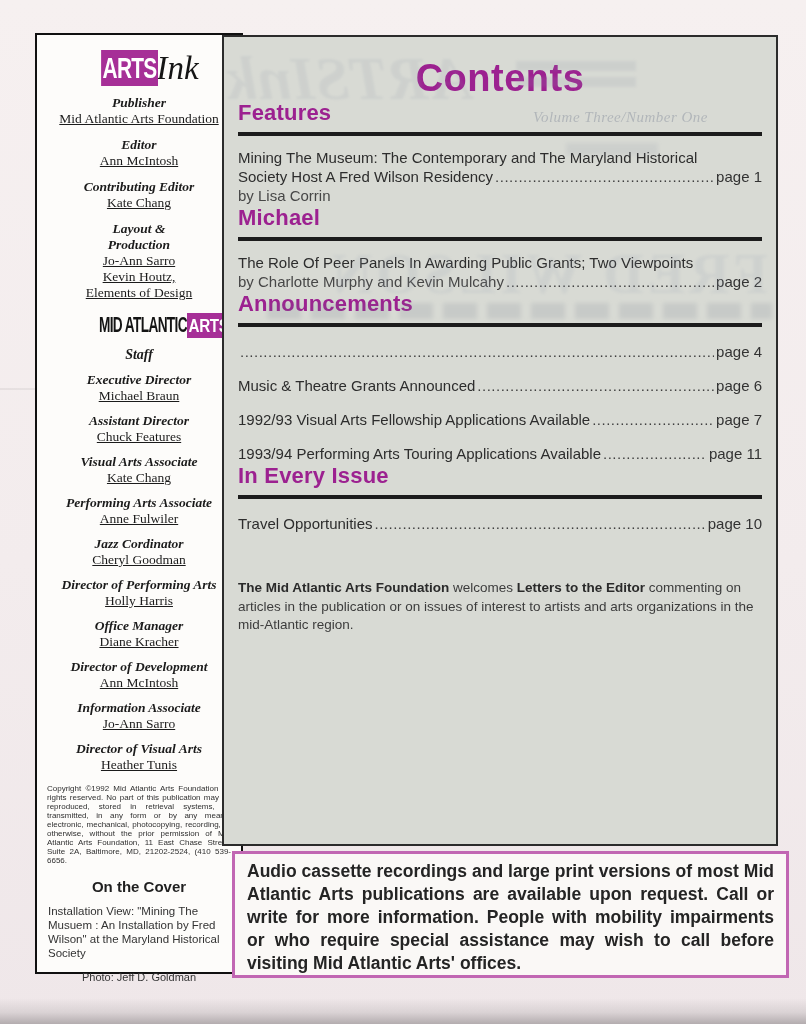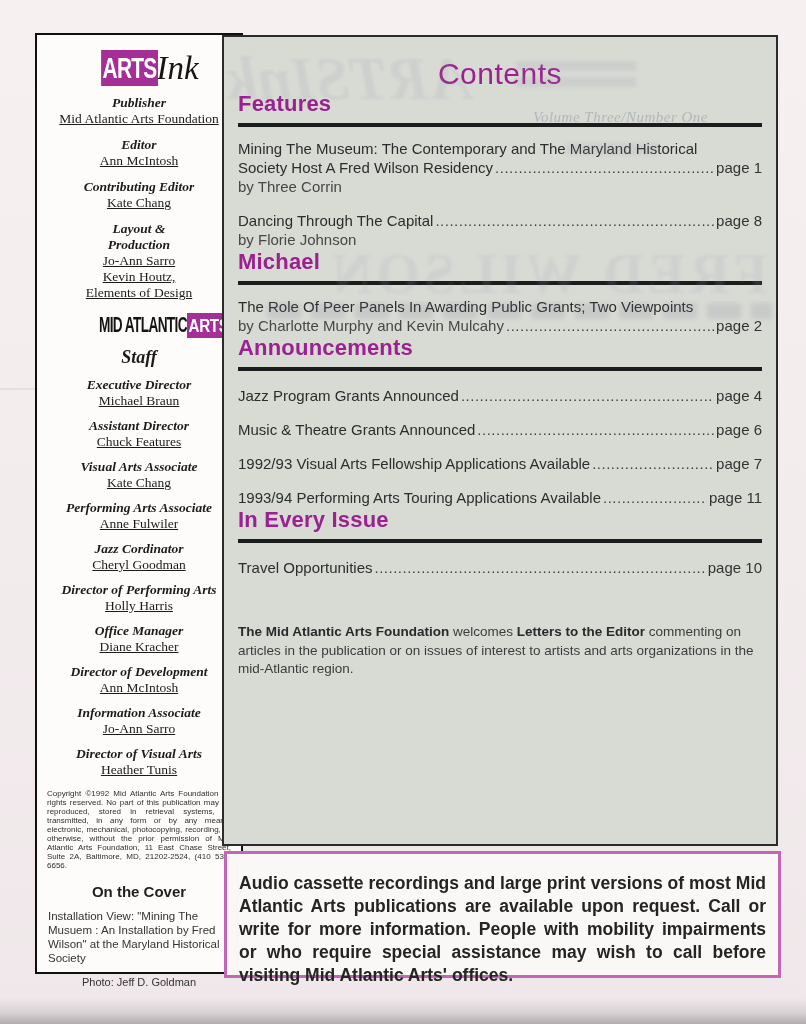--- a/index.html
+++ b/index.html
@@ -26,32 +26,32 @@
   .ink{font-style:italic;font-size:33px;line-height:33px;margin-left:-2px;vertical-align:middle;color:#151515;}
   .mast-group{margin-bottom:10px;}
   .role{font-weight:bold;font-style:italic;font-size:13.5px;line-height:16px;}
   .pname{font-size:13.5px;line-height:16px;text-decoration:underline;}
   .logo-ma{margin:11px 0 3px;white-space:nowrap;}
   .ma-text{display:inline-block;font-family:"Liberation Sans",sans-serif;font-weight:bold;font-size:22px;
     letter-spacing:-1px;transform:scaleX(0.62);transform-origin:right center;vertical-align:middle;color:#141414;}
   .ma-box{display:inline-block;background:#a62f97;color:#fff;font-family:"Liberation Sans",sans-serif;
     font-weight:bold;font-size:19px;line-height:19px;padding:3px 2px;letter-spacing:-0.5px;
     transform:scaleX(0.8);transform-origin:left center;vertical-align:middle;}
-  .staff-heading{font-weight:bold;font-style:italic;font-size:18px;margin:9px 0 9px;}
+  .staff-heading{font-weight:bold;font-style:italic;font-size:14px;margin:9px 0 9px;}
   .staff-group{margin-bottom:9px;}
   .copyright{margin:11px 2px 0;font-family:"Liberation Sans",sans-serif;font-size:8px;line-height:9px;
     text-align:justify;color:#2f2f2f;}
   .cover-heading{font-family:"Liberation Sans",sans-serif;font-weight:bold;font-size:15px;margin:13px 0 9px;color:#1f1f1f;}
   .cover-caption{font-family:"Liberation Sans",sans-serif;font-size:11.5px;line-height:14px;text-align:left;color:#333;margin:0 3px;}
   .cover-credit{font-family:"Liberation Sans",sans-serif;font-size:11px;margin-top:11px;color:#333;}
 
   
   .panel{position:absolute;left:222px;top:35px;width:556px;height:811px;box-sizing:border-box;
     background:#d8dad4;border:2px solid #2b2b2b;padding:0 14px;overflow:hidden;}
-  .contents-title{margin:20px 0 0;text-align:center;font-size:30px;font-weight:normal;
+  .contents-title{margin:20px 0 0;text-align:center;font-size:38px;font-weight:bold;
     color:#9c2190;letter-spacing:0.5px;}
   h2.sec{font-size:22px;color:#9c2190;font-weight:bold;letter-spacing:0.2px;margin:0;}
   .m-feat{margin-top:19px;}
   .m-art{margin-top:26px;}
   .m-ann{margin-top:40px;}
   .m-iei{margin-top:24px;}
   .rule{height:4px;background:#1c1c1c;margin-top:6px;}
   .toc{font-size:15px;line-height:19px;color:#2d2d2d;}
   .bold-t{font-weight:normal;color:#2d2d2d;}
   .toc-line{display:flex;align-items:flex-end;}
@@ -73,22 +73,22 @@
     background:linear-gradient(#8d95a6 0 10px,transparent 10px 16px,#8d95a6 16px 26px);}
   .ghost-volume{top:72px;right:68px;font-family:"Liberation Serif",serif;font-style:italic;font-size:15px;
     color:#7d8596;opacity:0.42;filter:blur(0.5px);letter-spacing:0.5px;}
   .ghost-date{top:106px;right:118px;width:92px;height:12px;background:#8d95a6;opacity:0.15;filter:blur(2px);}
   .ghost-fred{top:205px;right:8px;font-family:"Liberation Serif",serif;font-weight:bold;font-size:56px;
     letter-spacing:4px;color:#97a1b2;opacity:0.15;transform:scaleX(-1);filter:blur(1.5px);}
   .ghost-band{top:266px;right:4px;width:505px;height:16px;opacity:0.15;filter:blur(2px);
     background:repeating-linear-gradient(90deg,#6e7688 0 34px,transparent 34px 44px);}
 
   
-  .notice{position:absolute;left:224px;top:851px;width:557px;height:127px;box-sizing:border-box;
-    background:#faf8f6;border:3px solid #c167b3;padding:18px 12px;}
+  .notice{position:absolute;left:232px;top:851px;width:557px;height:127px;box-sizing:border-box;
+    background:#faf8f6;border:3px solid #c167b3;padding:6px 12px;}
   .notice p{margin:0;font-weight:bold;font-size:17.5px;line-height:23px;text-align:justify;color:#242424;}
 </style>
 </head>
 <body>
 
 <div class="page">
 
   <div class="crease"></div>
 
   <div class="sidebar">
@@ -185,31 +185,23 @@
       <h2 class="sec m-feat">Features</h2>
       <div class="rule"></div>
 
       <div class="toc e1">
         <div class="bold-t">Mining The Museum: The Contemporary and The Maryland Historical</div>
         <div class="toc-line">
           <span class="bold-t">Society Host A  Fred Wilson Residency</span>
           <span class="dots"></span>
           <span class="pg">page 1</span>
         </div>
-        <div class="byline">by Three Corrin</div>
-      </div>
-
-      <div class="toc e-gap">
-        <div class="toc-line">
-          <span class="bold-t">Dancing Through The Capital</span>
-          <span class="dots"></span>
-          <span class="pg">page 8</span>
-        </div>
-        <div class="byline">by Florie Johnson</div>
-      </div>
+        <div class="byline">by Lisa Corrin</div>
+      </div>
+
     </section>
 
     <section>
       <h2 class="sec m-art">Michael</h2>
       <div class="rule"></div>
 
       <div class="toc e1">
         <div class="bold-t">The Role Of Peer Panels In Awarding Public Grants;  Two Viewpoints</div>
         <div class="toc-line">
           <span class="byline">by Charlotte Murphy and Kevin Mulcahy</span>
@@ -217,21 +209,20 @@
           <span class="pg">page 2</span>
         </div>
       </div>
     </section>
 
     <section>
       <h2 class="sec m-ann">Announcements</h2>
       <div class="rule"></div>
 
       <div class="toc toc-line ann-item">
-        <span class="bold-t">Jazz Program Grants Announced</span>
         <span class="dots"></span>
         <span class="pg">page 4</span>
       </div>
       <div class="toc toc-line ann-item">
         <span class="bold-t">Music &amp; Theatre Grants Announced</span>
         <span class="dots"></span>
         <span class="pg">page 6</span>
       </div>
       <div class="toc toc-line ann-item">
         <span class="bold-t">1992/93 Visual Arts Fellowship Applications Available</span>

